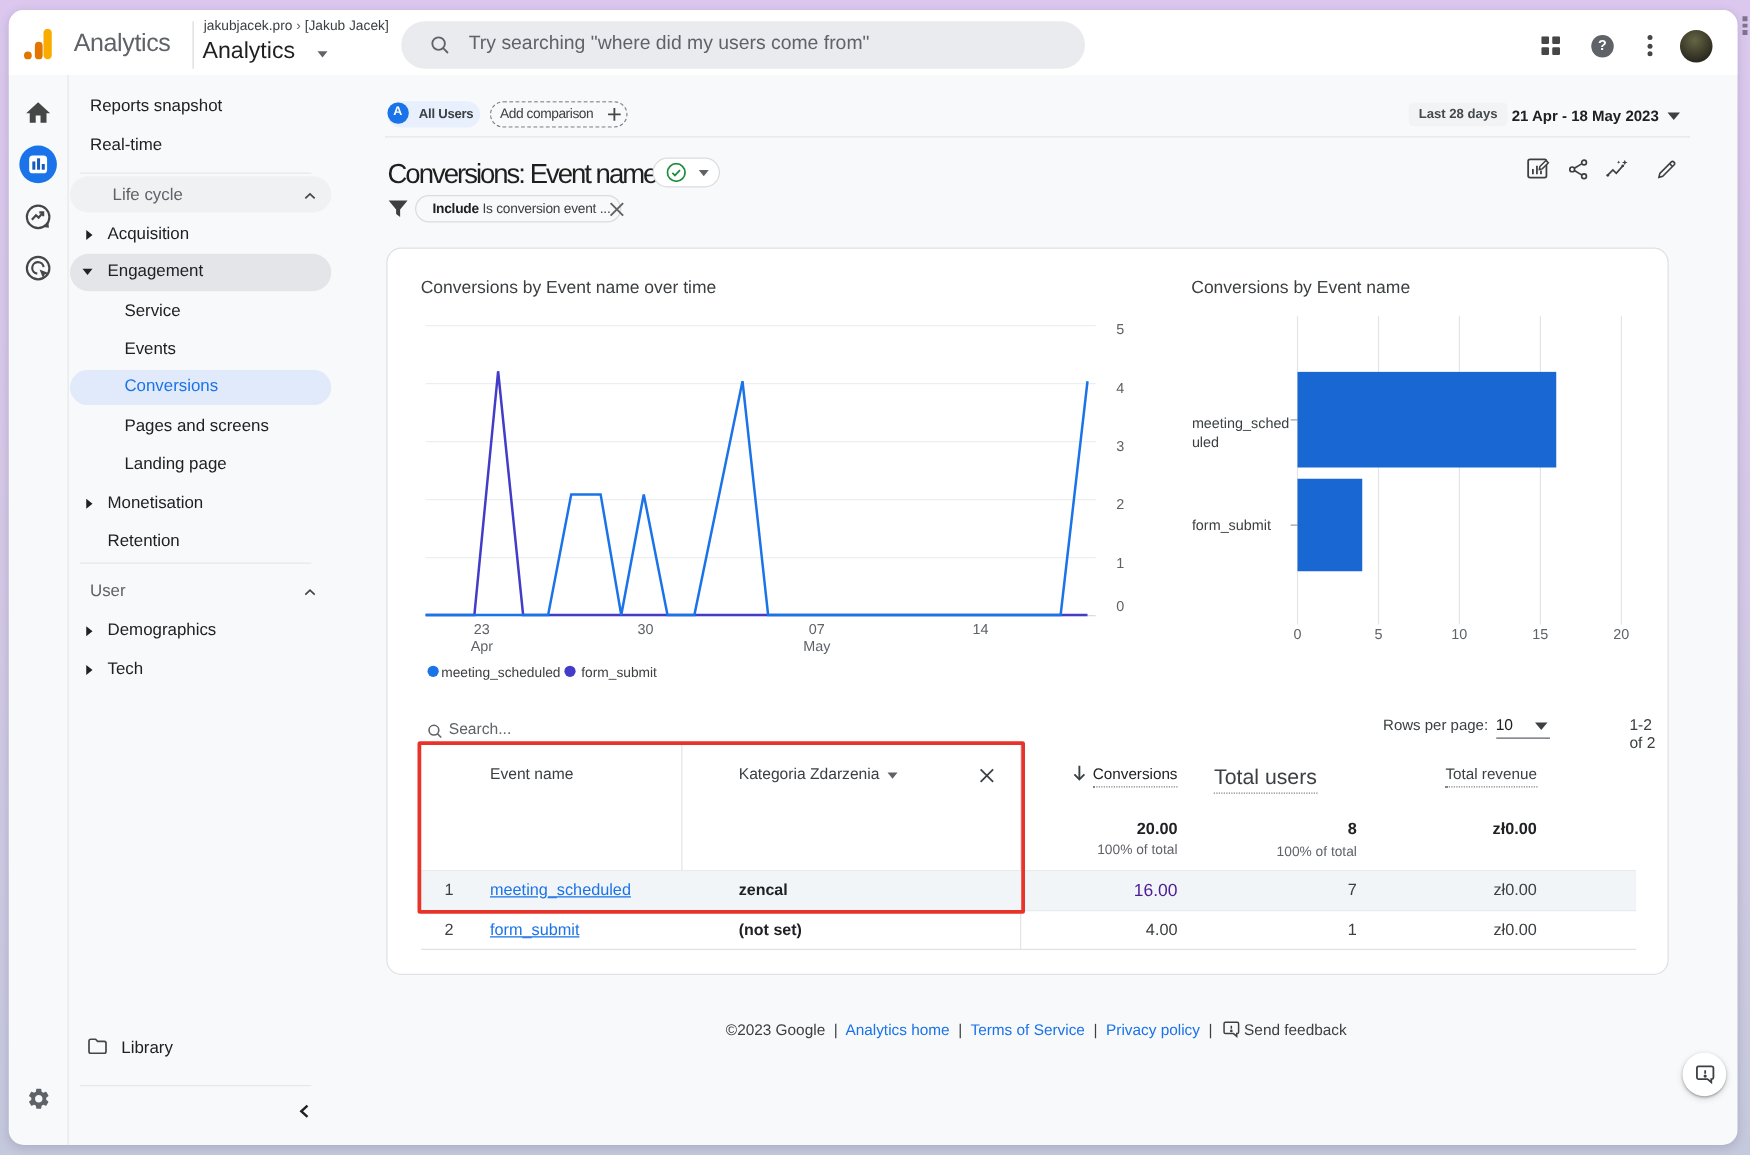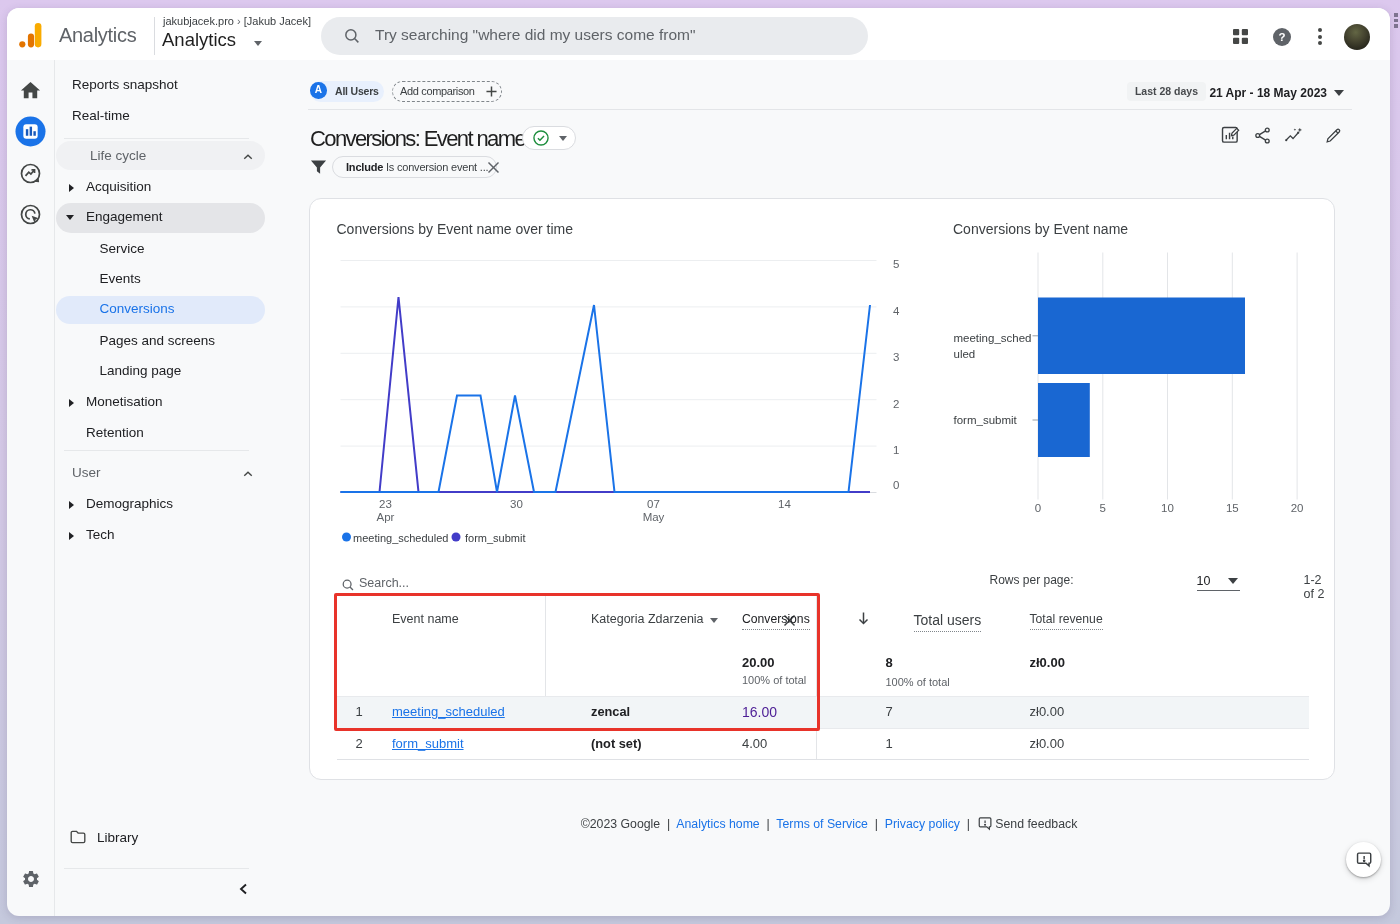--- a/index.html
+++ b/index.html
@@ -6,21 +6,21 @@
 html,body{width:1400px;height:924px;overflow:hidden}
 body{font-family:"Liberation Sans",sans-serif;background:linear-gradient(180deg,#dcc8ee 0%,#d4c9e6 50%,#c5c9dd 100%);position:relative}
 .a{position:absolute}
 .app{left:7px;top:8px;width:1383px;height:908px;background:#f8f9fa;border-radius:12px;overflow:hidden;box-shadow:0 2px 8px rgba(60,50,90,.18)}
 .hdr{left:0;top:0;width:1383px;height:52px;background:#fff}
 .navtxt{font-size:13.5px;color:#202124;white-space:nowrap}
 .grey{color:#5f6368}
 .tri-r{width:0;height:0;border-top:4px solid transparent;border-bottom:4px solid transparent;border-left:5px solid #202124}
 .tri-d{width:0;height:0;border-left:4px solid transparent;border-right:4px solid transparent;border-top:5px solid #202124}
 .hdiv{height:1px;background:#e6e8ea}
-.r{}
+.r{text-align:right}
 .dot3{width:4px;height:4px;border-radius:50%;background:#454746}
 </style>
 </head>
 <body>
 
 <div class="a" style="left:1393.5px;top:13px;width:4px;height:3.5px;background:#7e7490"></div>
 <div class="a" style="left:1393.5px;top:18.5px;width:4px;height:3.5px;background:#7e7490"></div>
 <div class="a" style="left:1393.5px;top:24px;width:4px;height:3.5px;background:#7e7490"></div>
 <div class="a app">
 
@@ -253,21 +253,21 @@
     <div class="a tri-d" style="left:400px;top:419.5px;border-top-color:#5f6368"></div>
     <svg class="a" style="left:473px;top:415px" width="13" height="13" viewBox="0 0 13 13" stroke="#3c4043" stroke-width="1.4">
         <line x1="1.5" y1="1.5" x2="11.5" y2="11.5"></line>
         <line x1="11.5" y1="1.5" x2="1.5" y2="11.5"></line>
       </svg>
     <svg class="a" style="left:548px;top:413.5px" width="11" height="13" viewBox="0 0 11 13" fill="none" stroke="#3c4043" stroke-width="1.5">
         <line x1="5.5" y1="0.5" x2="5.5" y2="11"></line>
         <path d="M1.5 7.5l4 4 4-4"></path>
       </svg>
     <div class="a r" style="left:432.5px;top:413px;width:200px;font-size:12.2px;color:#202124"><span style="border-bottom:1.5px dotted #80868b;padding-bottom:3px">Conversions</span></div>
-    <div class="a r" style="left:604px;top:413px;width:200px;font-size:14px;color:#3c4043"><span style="border-bottom:1.5px dotted #80868b;padding-bottom:3px">Total users</span></div>
+    <div class="a r" style="left:544px;top:413px;width:200px;font-size:17px;color:#3c4043"><span style="border-bottom:1.5px dotted #80868b;padding-bottom:3px">Total users</span></div>
     <div class="a r" style="left:720px;top:413px;width:200px;font-size:12.2px;color:#3c4043"><span style="border-bottom:1.5px dotted #80868b;padding-bottom:3px">Total revenue</span></div>
 
     <div class="a r" style="left:432.5px;top:456.5px;width:200px;font-size:13px;font-weight:700;color:#202124">20.00</div>
     <div class="a r" style="left:432.5px;top:475.5px;width:200px;font-size:11px;color:#5f6368">100% of total</div>
     <div class="a r" style="left:576px;top:456.5px;width:200px;font-size:13px;font-weight:700;color:#202124">8</div>
     <div class="a r" style="left:576px;top:477px;width:200px;font-size:11px;color:#5f6368">100% of total</div>
     <div class="a r" style="left:720px;top:456.5px;width:200px;font-size:13px;font-weight:700;color:#202124">zł0.00</div>
 
     <div class="a" style="left:235px;top:396.5px;width:1px;height:133px;background:#e3e5e8"></div>
     <div class="a" style="left:506.5px;top:396.5px;width:1px;height:165px;background:#e3e5e8"></div>

